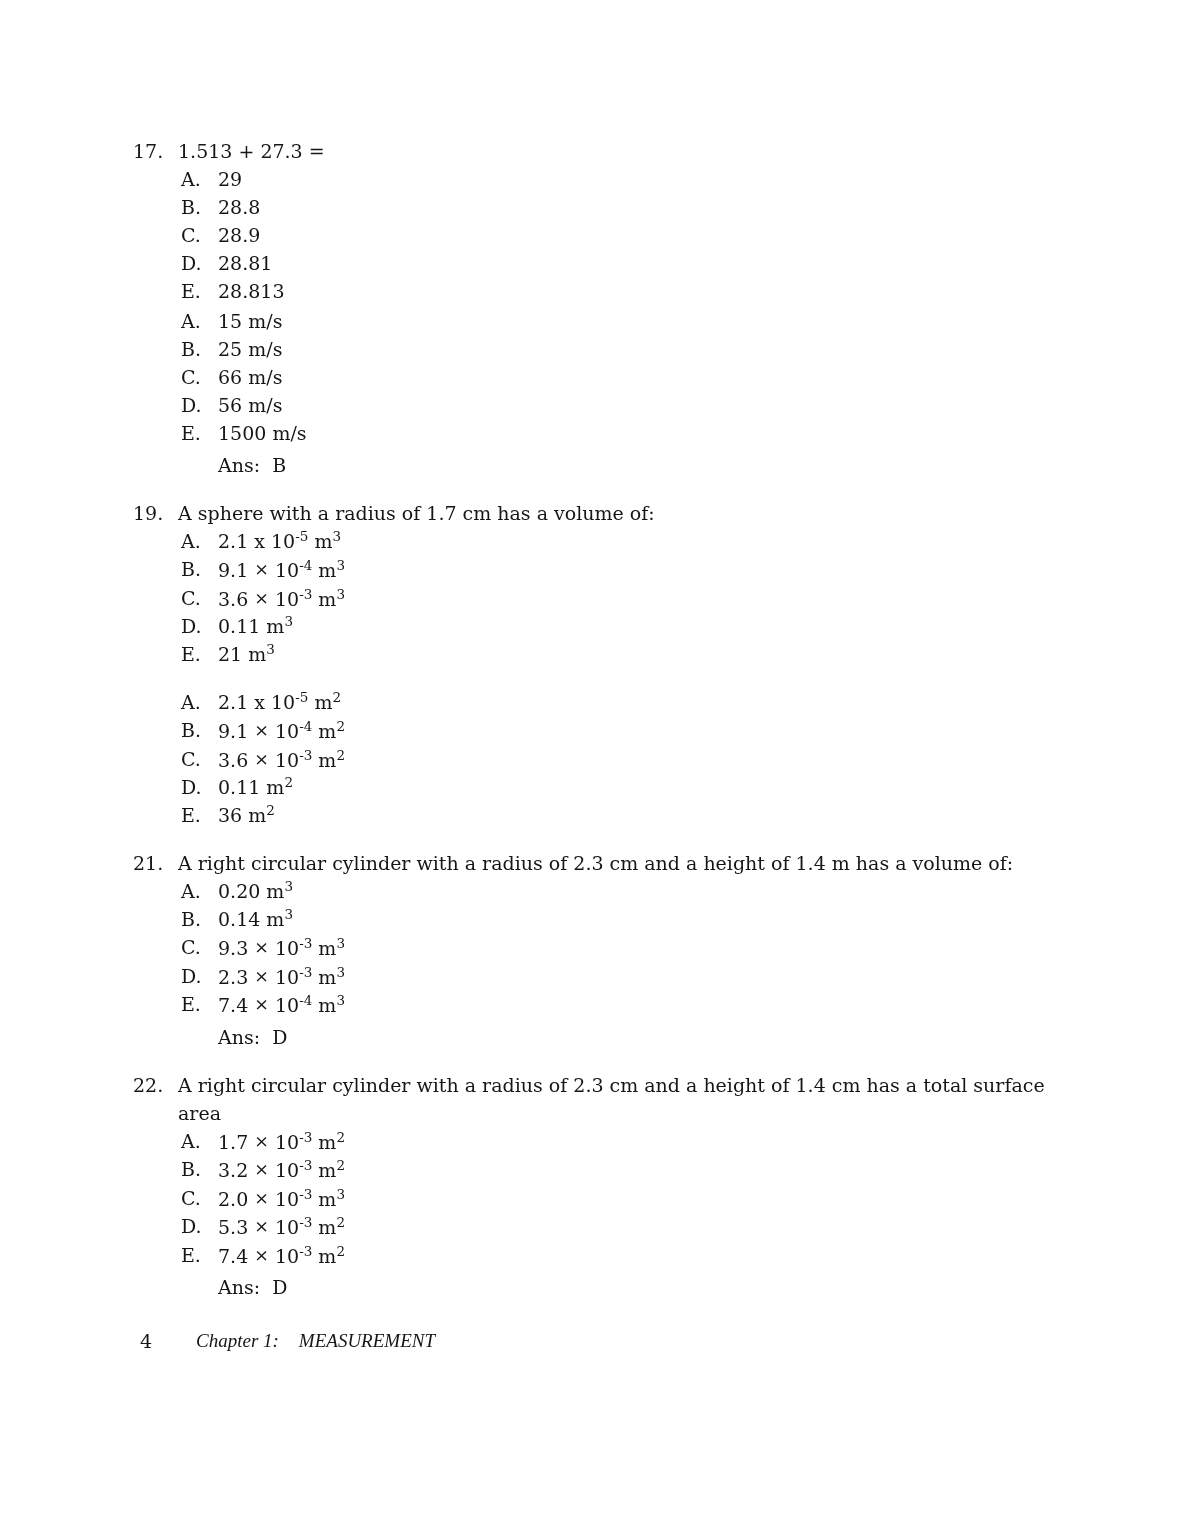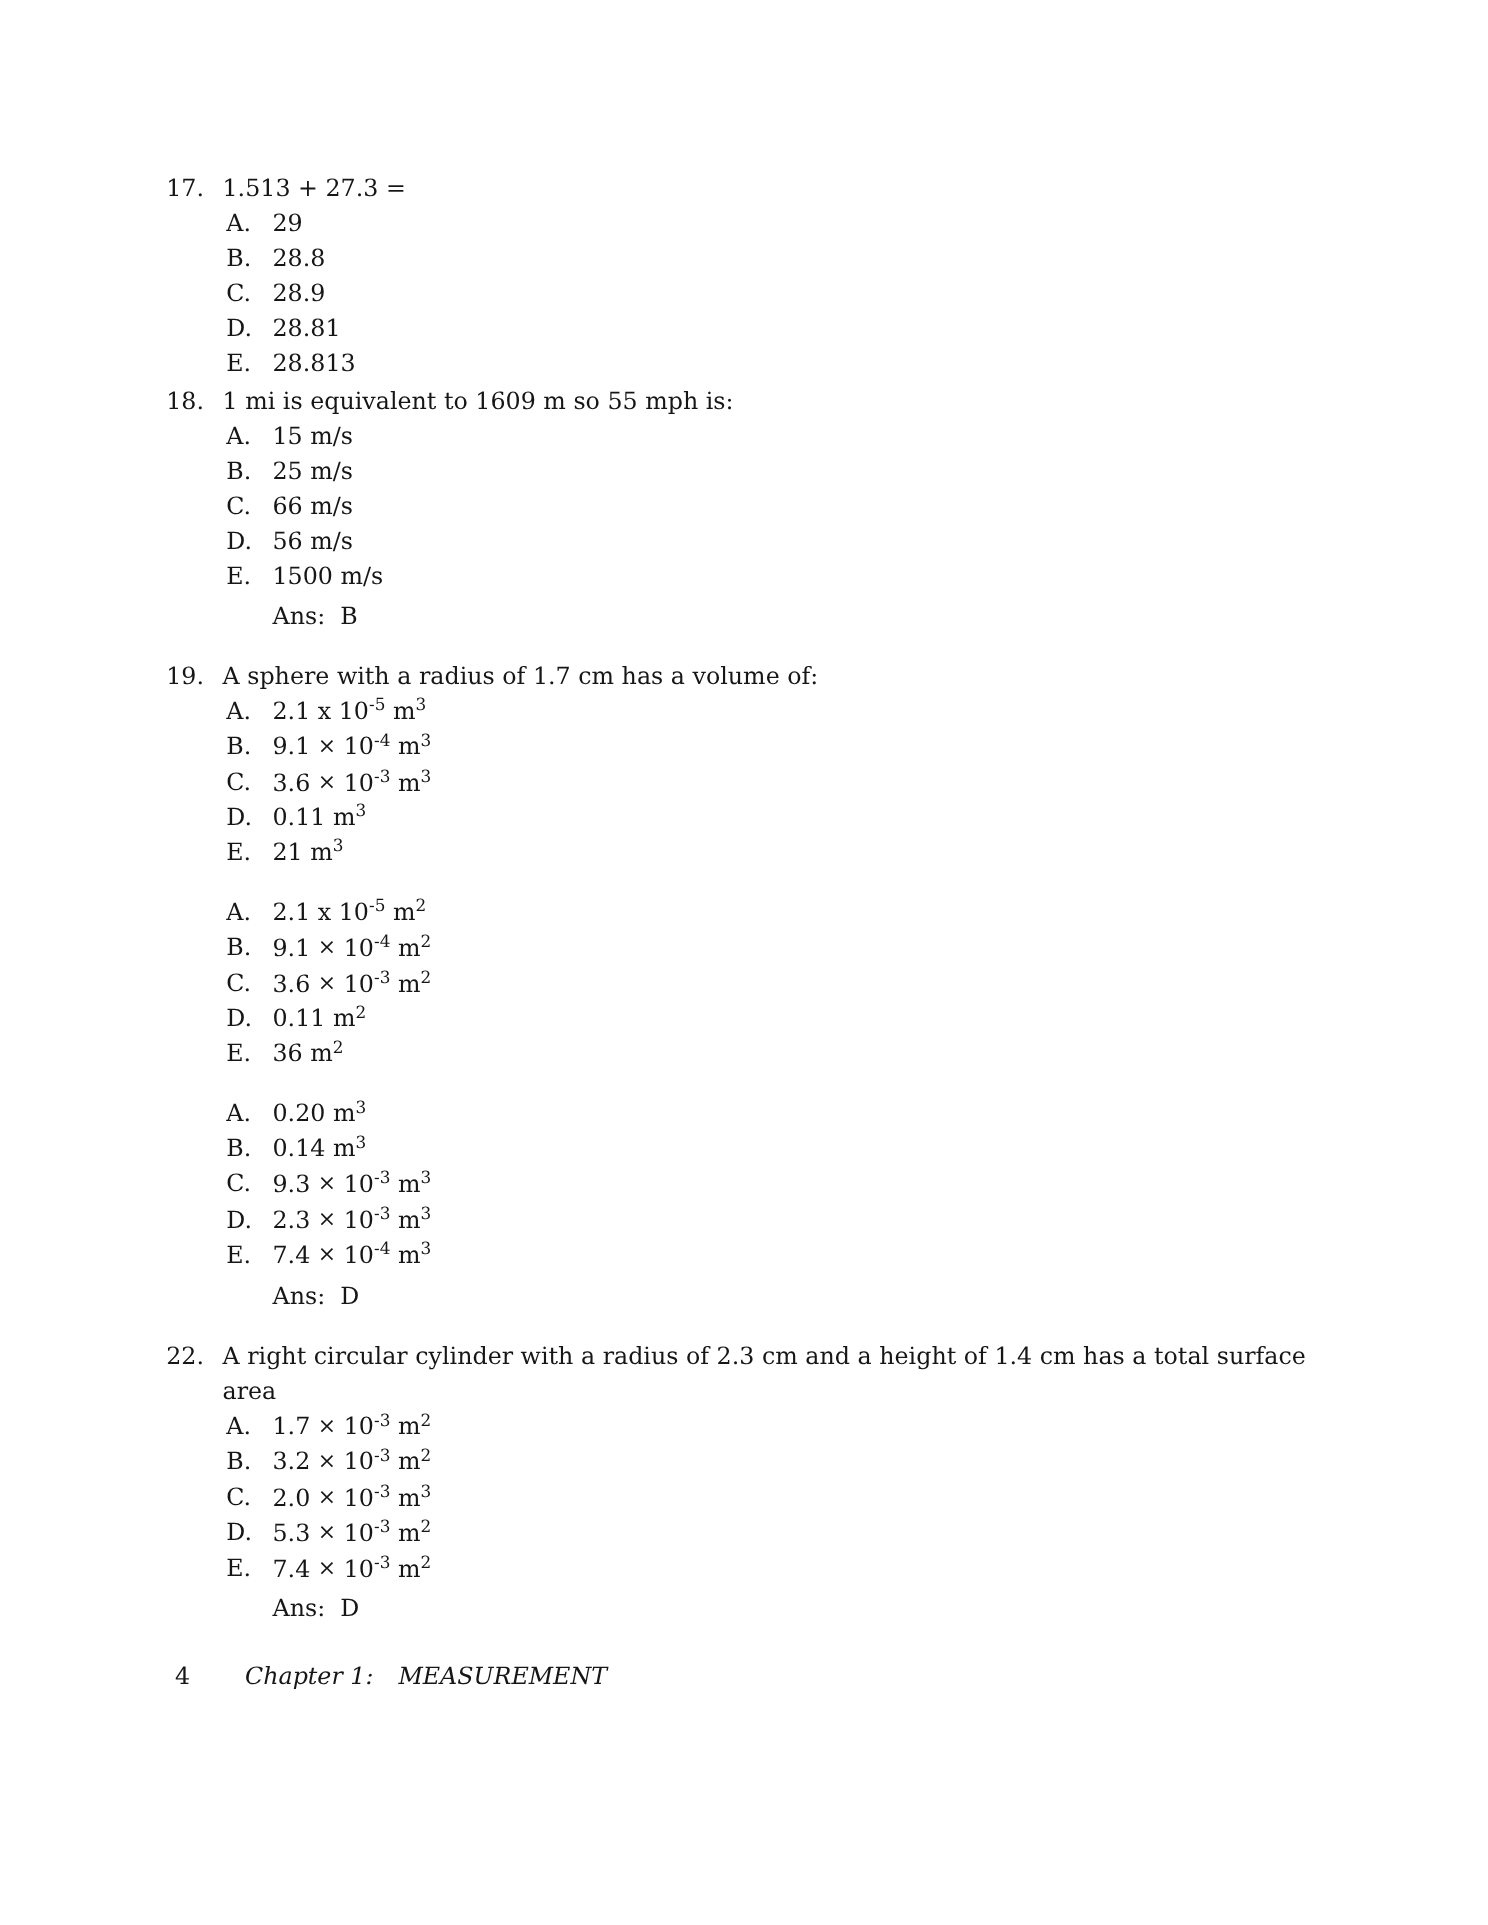--- a/index.html
+++ b/index.html
@@ -60,21 +60,21 @@
   .footer {
     display: flex;
     margin-top: 26px;
     line-height: 28px;
   }
   .footer .pagenum {
     flex: none;
     width: 63px;
     padding-left: 7px;
   }
-  .footer .chapter { font-style: italic; }
+  .footer .chapter { font-style: italic; font-family: Liberation Serif, serif; }
   .footer .chapter-label { margin-right: 20px; }
 </style>
 </head>
 <body>
 
 <div class="page">
   <div id="question-list">
   <div class="question">
     <div class="q-head">
       <span class="q-num">17.</span>
@@ -100,26 +100,20 @@
             <span class="opt-value"><span>28.81</span></span>
           </div>
           <div class="option-row">
             <span class="opt-label">E.</span>
             <span class="opt-value"><span>28.813</span></span>
           </div>
         </div>
   </div>
 
   <div class="question">
-    <div class="q-head">
-      <span class="q-num">18.</span>
-      <span class="q-text">
-            <div>1 mi is equivalent to 1609 m so 55 mph is:</div>
-          </span>
-    </div>
     <div class="option-list">
           <div class="option-row">
             <span class="opt-label">A.</span>
             <span class="opt-value"><span>15 m/s</span></span>
           </div>
           <div class="option-row">
             <span class="opt-label">B.</span>
             <span class="opt-value"><span>25 m/s</span></span>
           </div>
           <div class="option-row">
@@ -190,20 +184,26 @@
             <span class="opt-value"><span>0.11 m</span><span class="sup">2</span></span>
           </div>
           <div class="option-row">
             <span class="opt-label">E.</span>
             <span class="opt-value"><span>36 m</span><span class="sup">2</span></span>
           </div>
         </div>
   </div>
 
   <div class="question">
+    <div class="q-head">
+      <span class="q-num">21.</span>
+      <span class="q-text">
+            <div>A right circular cylinder with a radius of 2.3 cm and a height of 1.4 m has a volume of:</div>
+          </span>
+    </div>
     <div class="option-list">
           <div class="option-row">
             <span class="opt-label">A.</span>
             <span class="opt-value"><span>0.20 m</span><span class="sup">3</span></span>
           </div>
           <div class="option-row">
             <span class="opt-label">B.</span>
             <span class="opt-value"><span>0.14 m</span><span class="sup">3</span></span>
           </div>
           <div class="option-row">

